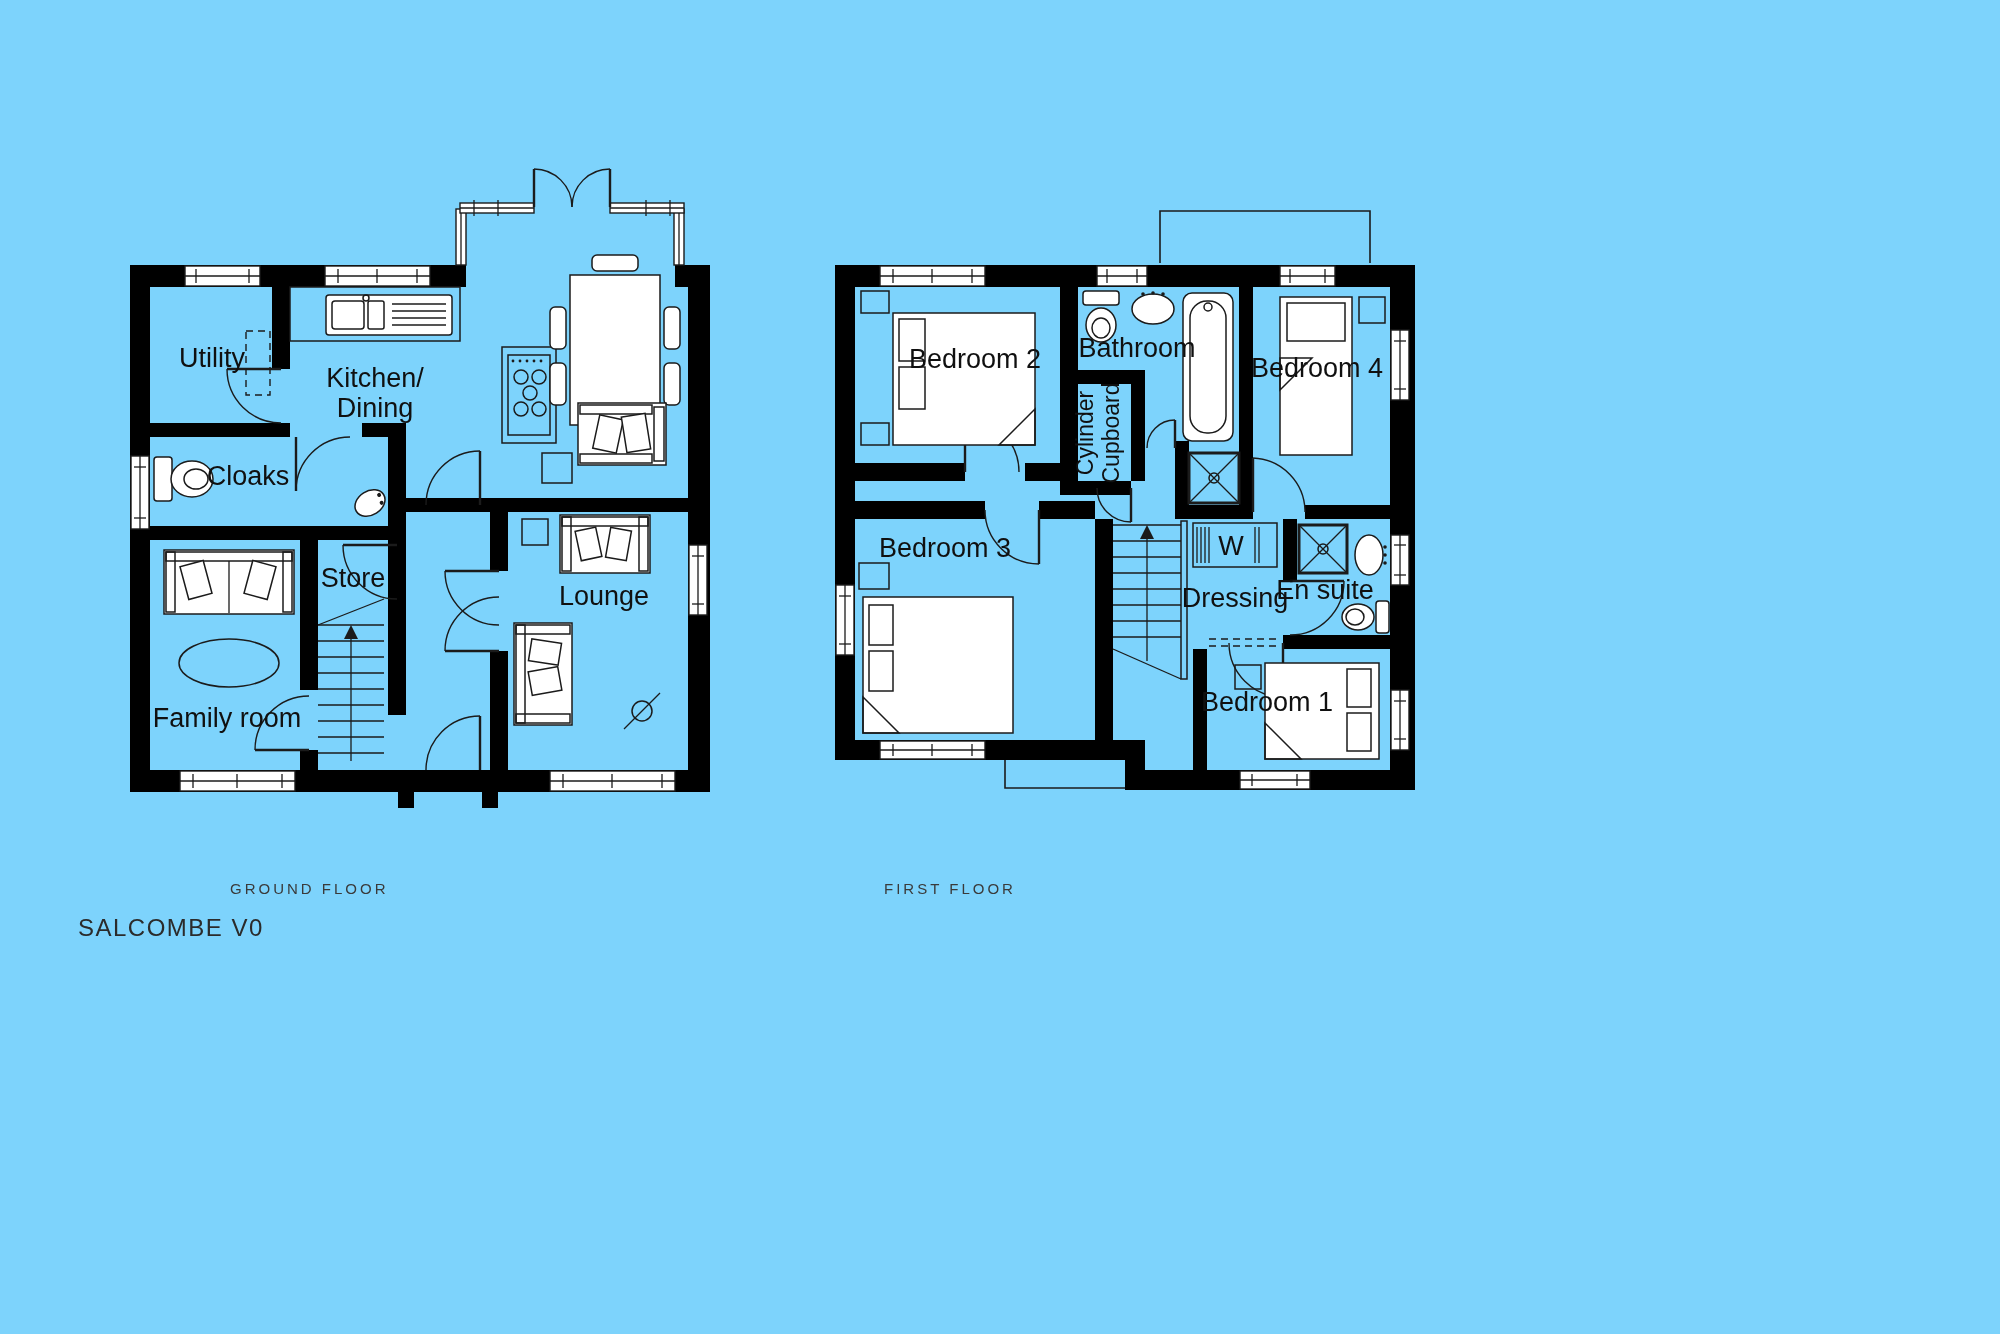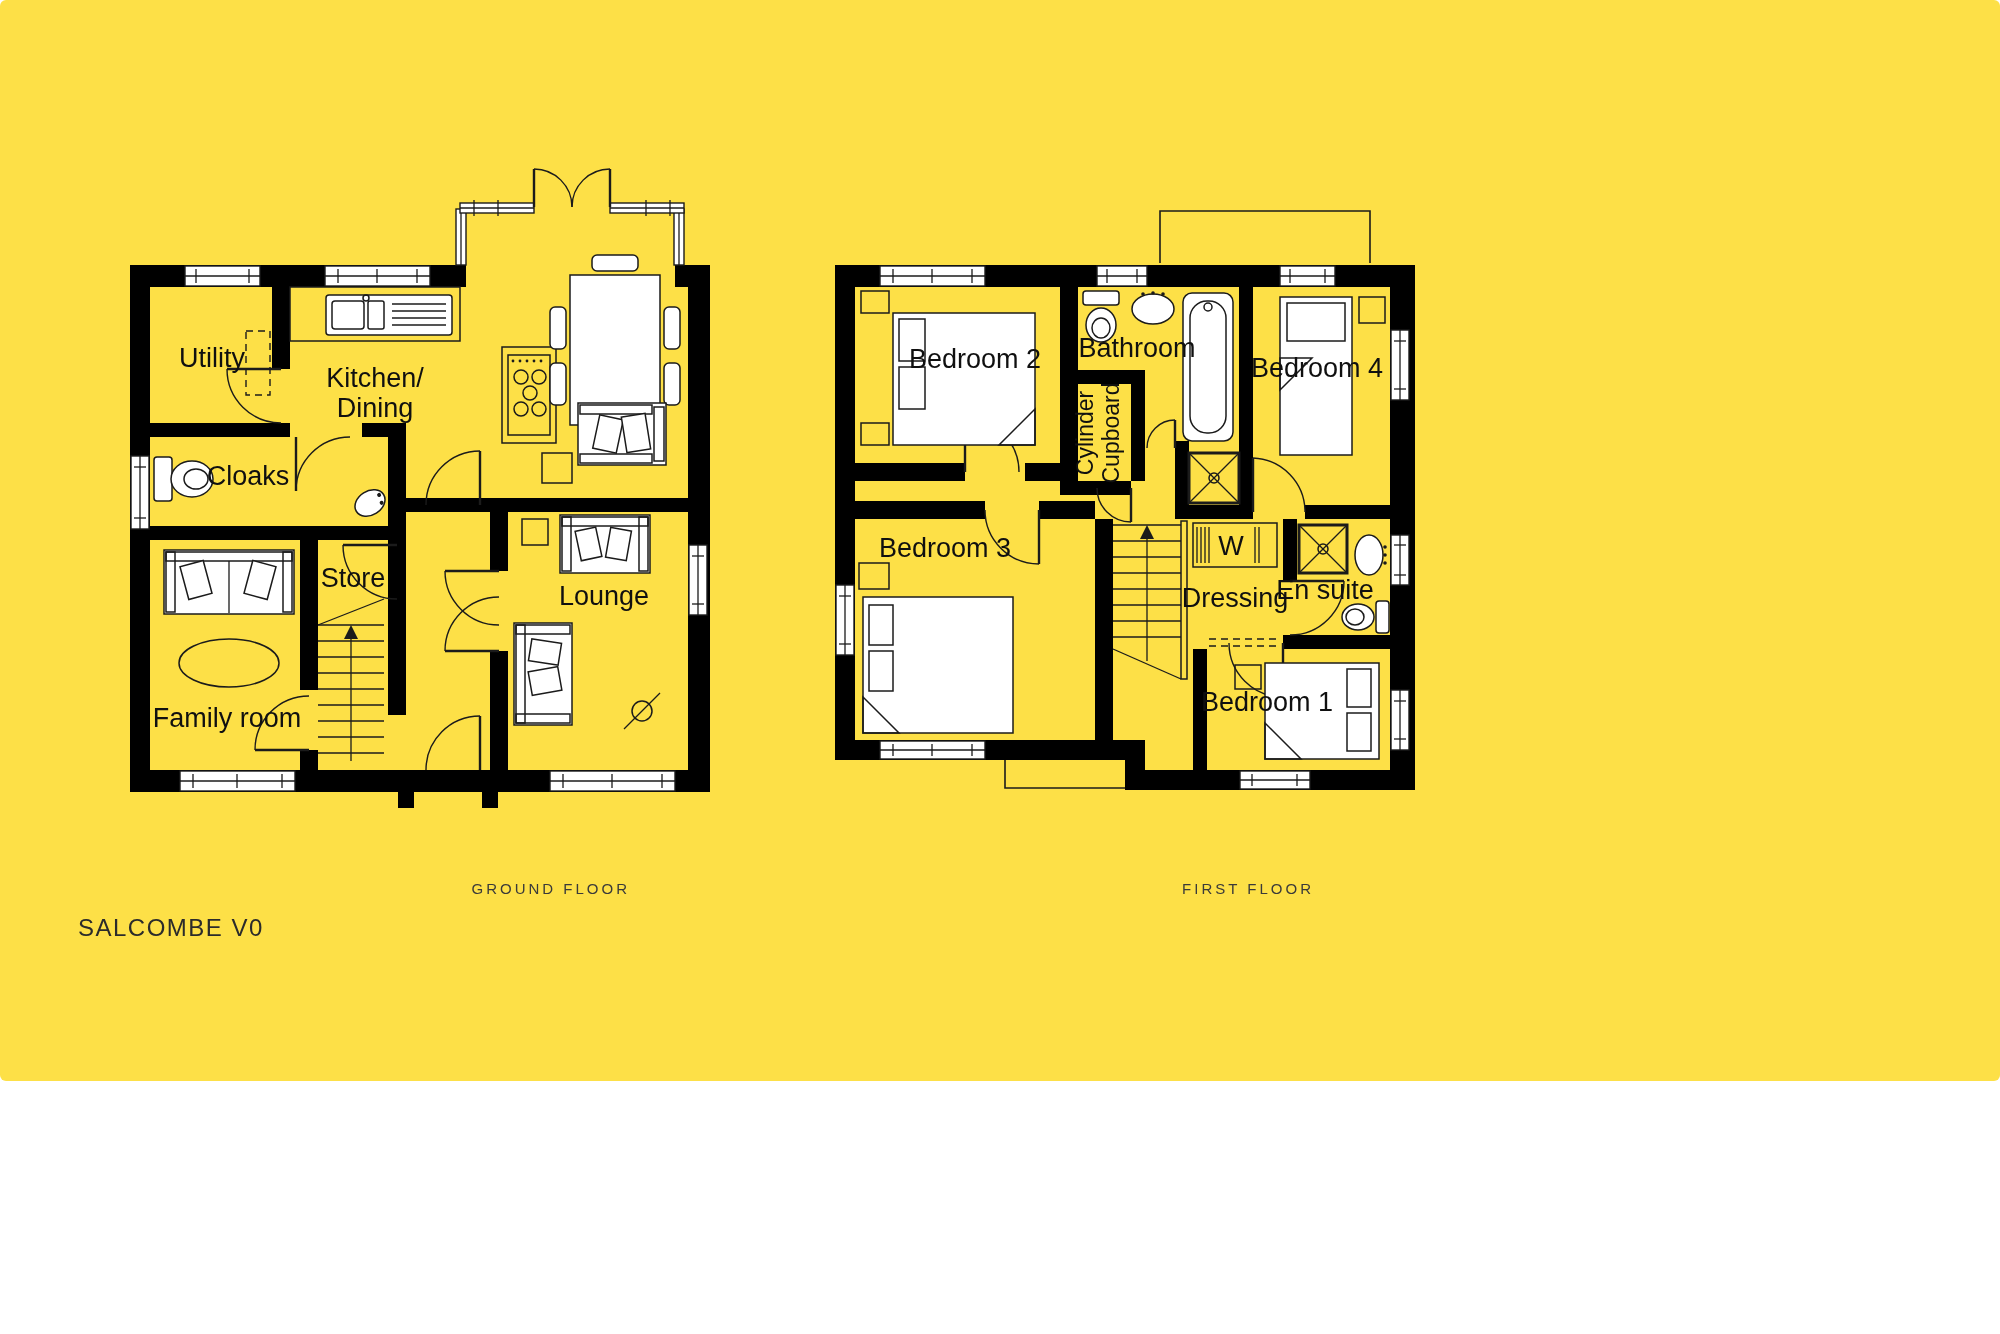--- a/index.html
+++ b/index.html
@@ -1,31 +1,31 @@
 <!DOCTYPE html>
 <html><head>
 <meta charset="utf-8">
 <style>
   html,body{margin:0;padding:0;background:#fff;}
-  .page{position:relative;width:2000px;height:1081px;background:#fde047;overflow:hidden;
-        font-family:"Liberation Sans",sans-serif;border-radius:6px;}
+  .page{position:relative;width:2000px;height:1334px;background:#7dd3fc;overflow:hidden;
+        font-family:"Liberation Sans",sans-serif;}
   .plan{position:absolute;}
   
   .wall{fill:#000;stroke:none;}
   .thin{fill:none;stroke:#1b1b1b;stroke-width:1.6;}
   .f{fill:#ffffff;stroke:#1b1b1b;stroke-width:1.5;}
   .fn{fill:none;stroke:#1b1b1b;stroke-width:1.5;}
   .door{fill:none;stroke:#1b1b1b;stroke-width:1.4;}
   .leaf{stroke:#1b1b1b;stroke-width:2.4;}
   .win{fill:#ffffff;stroke:#1b1b1b;stroke-width:1.4;}
   .wl{stroke:#1b1b1b;stroke-width:1.3;}
   .dash{fill:none;stroke:#1b1b1b;stroke-width:1.4;stroke-dasharray:7 5;}
   .lbl{font-family:"Liberation Sans",sans-serif;font-size:27px;fill:#101010;text-anchor:middle;}
   .lbl-sm{font-family:"Liberation Sans",sans-serif;font-size:23px;fill:#101010;text-anchor:middle;}
-  .caption{position:absolute;font-size:15px;letter-spacing:3px;color:#3a3a3a;text-align:right;width:400px;}
+  .caption{position:absolute;font-size:15px;letter-spacing:3px;color:#3a3a3a;text-align:left;width:400px;}
   .title{position:absolute;font-size:24px;letter-spacing:1.5px;color:#2b2b2b;}
 </style>
 </head>
 <body>
 
 <div class="page">
 
   <svg class="plan" style="left:130px;top:155px" width="580" height="668" viewBox="0 0 580 668">
 
     <g>
@@ -502,16 +502,16 @@
     <text class="lbl-sm" x="258" y="228" transform="rotate(-90 258 228)">Cylinder</text>
     <text class="lbl-sm" x="284" y="228" transform="rotate(-90 284 228)">Cupboard</text>
     <text class="lbl" x="110" y="352">Bedroom 3</text>
     <text class="lbl" x="396" y="350">W</text>
     <text class="lbl" x="400" y="402">Dressing</text>
     <text class="lbl" x="490" y="394">En suite</text>
     <text class="lbl" x="432" y="506">Bedroom 1</text>
   </svg>
 
   <div class="caption" style="left:230px;top:880px">GROUND FLOOR</div>
-  <div class="caption" style="left:914px;top:880px">FIRST FLOOR</div>
+  <div class="caption" style="left:884px;top:880px">FIRST FLOOR</div>
   <div class="title" style="left:78px;top:914px">SALCOMBE V0</div>
 
 </div>
 
 </body></html>

